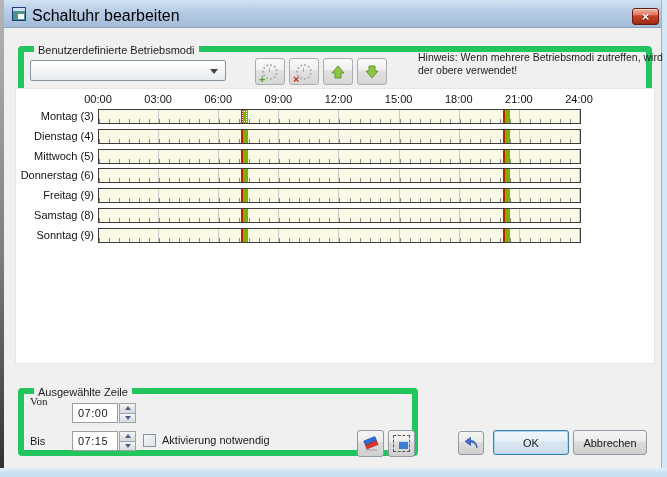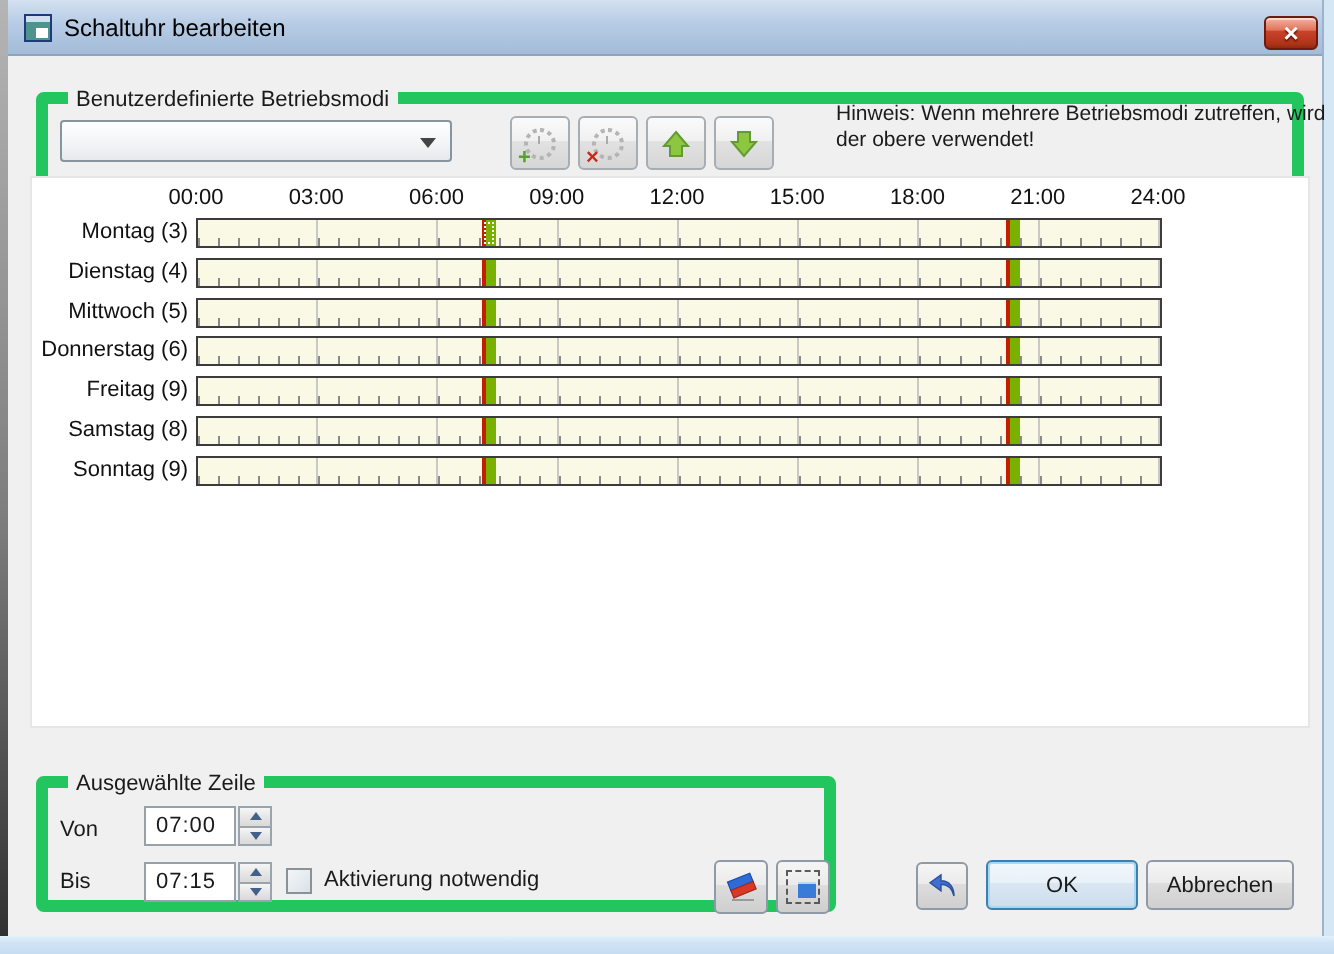--- a/index.html
+++ b/index.html
@@ -19,21 +19,21 @@
     background:var(--dialog-bg,#f0f0f0);border-right:1px solid #9db3cc;box-sizing:border-box;}
 
   
   .titlebar{position:absolute;left:0;top:0;width:100%;height:28px;
     background:linear-gradient(var(--titlebar-top,#d3e1f1),#b6cbe5 45%,var(--titlebar-bottom,#a3bcd8));
     border-bottom:1px solid #8ba4c0;box-sizing:border-box;}
   .app-icon{position:absolute;left:8px;top:7px;width:14px;height:14px;
     background:#4d948c;border:1px solid #1f3a7a;box-sizing:border-box;}
   .app-icon .ic-top{position:absolute;left:0;top:0;width:100%;height:3px;background:#cfe0f0;}
   .app-icon .ic-wht{position:absolute;right:1px;bottom:1px;width:6px;height:5px;background:#ffffff;}
-  .title-text{position:absolute;left:28px;top:7px;font-size:12px;color:#000;white-space:nowrap;}
+  .title-text{position:absolute;left:28px;top:7px;font-size:16px;color:#000;white-space:nowrap;}
   .close-btn{position:absolute;left:628px;top:8px;width:27px;height:17px;padding:0;
     border:1px solid #6e1a0e;border-radius:3px;cursor:default;
     background:linear-gradient(#f0b5a3,#e2735a 40%,#c8432a 45%,#b03418 85%,#8f2a12);
     box-shadow:inset 0 1px 0 rgba(255,255,255,.5);}
   .close-btn span{display:block;color:#fff;font-weight:bold;font-size:13px;line-height:14px;
     text-shadow:0 1px 1px #5f120b;}
 
   
   .groupbox{position:absolute;border:6px solid #22c55e;border-radius:4px;box-sizing:border-box;}
   .group-label{position:absolute;left:10px;top:-8px;background:var(--dialog-bg,#f0f0f0);
@@ -79,21 +79,21 @@
   .day-bar::before{content:"";position:absolute;left:0;top:0;right:0;bottom:0;
     background:repeating-linear-gradient(90deg,transparent 0 59.125px,#c8c8c8 59.125px 60.125px);}
   .day-bar::after{content:"";position:absolute;left:0;right:0;bottom:0;height:4px;
     background:repeating-linear-gradient(90deg,#8a8a8a 0 1px,transparent 1px 10.02px);}
   .marker{position:absolute;top:0;bottom:0;min-width:4px;
     border-left:2px solid var(--marker-red,#c41d00);background:var(--marker-green,#7ab000);z-index:2;}
   .marker.selected{outline:1px dotted #ffffff;outline-offset:-2px;}
 
   
   .fld-label{position:absolute;left:26px;white-space:nowrap;}
-  .fld-label.von{top:409px;} .fld-label.bis{top:435px;}
+  .fld-label.von{top:395px;font-family:Liberation Serif, serif;} .fld-label.bis{top:435px;}
   .spinfield{position:absolute;left:68px;width:65px;height:20px;display:flex;}
   .spinfield.von-field{top:403px;} .spinfield.bis-field{top:431px;}
   .fld-box{width:46px;height:20px;box-sizing:border-box;border:1px solid #98a0a8;background:#fff;
     display:flex;align-items:center;padding-left:5px;letter-spacing:.5px;}
   .spin{width:17px;display:flex;flex-direction:column;margin-left:1px;}
   .spin-btn{flex:1;box-sizing:border-box;border:1px solid #9aa4ad;
     background:linear-gradient(#f6f6f6,#e8e8e8 45%,#d9d9d9);
     display:flex;align-items:center;justify-content:center;padding:0;}
   .spin-btn + .spin-btn{border-top:none;}
   .tri-up{width:0;height:0;border-left:3px solid transparent;border-right:3px solid transparent;

